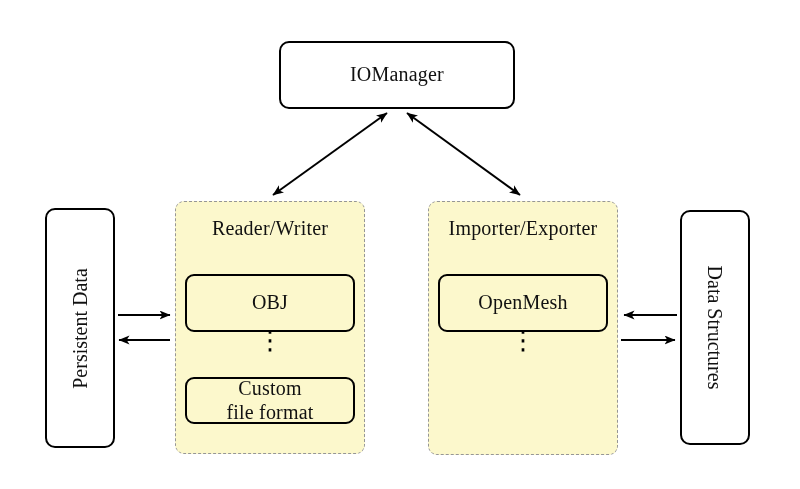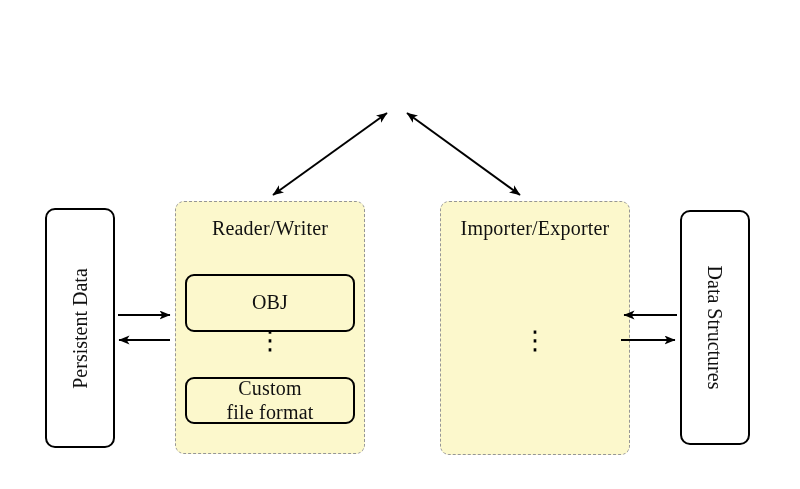--- a/index.html
+++ b/index.html
@@ -43,21 +43,21 @@
 
   .group {
     position: absolute;
     box-sizing: border-box;
     background: #fcf8cc;
     border: 1.7px dashed #969696;
     border-radius: 9px;
     padding-left: 20px;
   }
   #group-reader-writer   { left: 175px; top: 201px; width: 190px; height: 253px; }
-  #group-importer-exporter { left: 440px; top: 201px; width: 190px; height: 254px; }
+  #group-importer-exporter { left: 428px; top: 201px; width: 190px; height: 254px; }
   .group-title {
     position: absolute;
     top: 15px;
     left: 0;
     width: 100%;
     text-align: center;
     font-size: 20px;
     letter-spacing: 0.2px;
   }
   .inner-node {
@@ -92,20 +92,23 @@
     width: 800px;
     height: 489px;
     pointer-events: none;
   }
 </style>
 </head>
 <body>
 
 <div class="canvas">
 
+  <div class="node" id="iomanager">
+    <span class="node-label">IOManager</span>
+  </div>
 
   <div class="node vert-node" id="persistent-data">
     <span class="rot-ccw">Persistent Data</span>
   </div>
 
   <div class="node vert-node" id="data-structures">
     <span class="rot-cw">Data Structures</span>
   </div>
 
   <div class="group" id="group-reader-writer">
@@ -115,20 +118,23 @@
     </div>
     <div class="ellipsis">⋮</div>
     <div class="inner-node inner-bottom">
       <span class="node-label">Custom
 file format</span>
     </div>
   </div>
 
   <div class="group" id="group-importer-exporter">
     <div class="group-title">Importer/Exporter</div>
+    <div class="inner-node inner-top">
+      <span class="node-label">OpenMesh</span>
+    </div>
     <div class="ellipsis">⋮</div>
   </div>
 
   <svg class="arrows" viewBox="0 0 800 489" xmlns="http://www.w3.org/2000/svg">
     <defs>
       <marker id="ah" markerUnits="userSpaceOnUse" markerWidth="12" markerHeight="10" refX="10.5" refY="4.5" orient="auto-start-reverse">
         <path d="M0,0 L11,4.5 L0,9 L2.8,4.5 Z" fill="#000000"></path>
       </marker>
     </defs>
 

